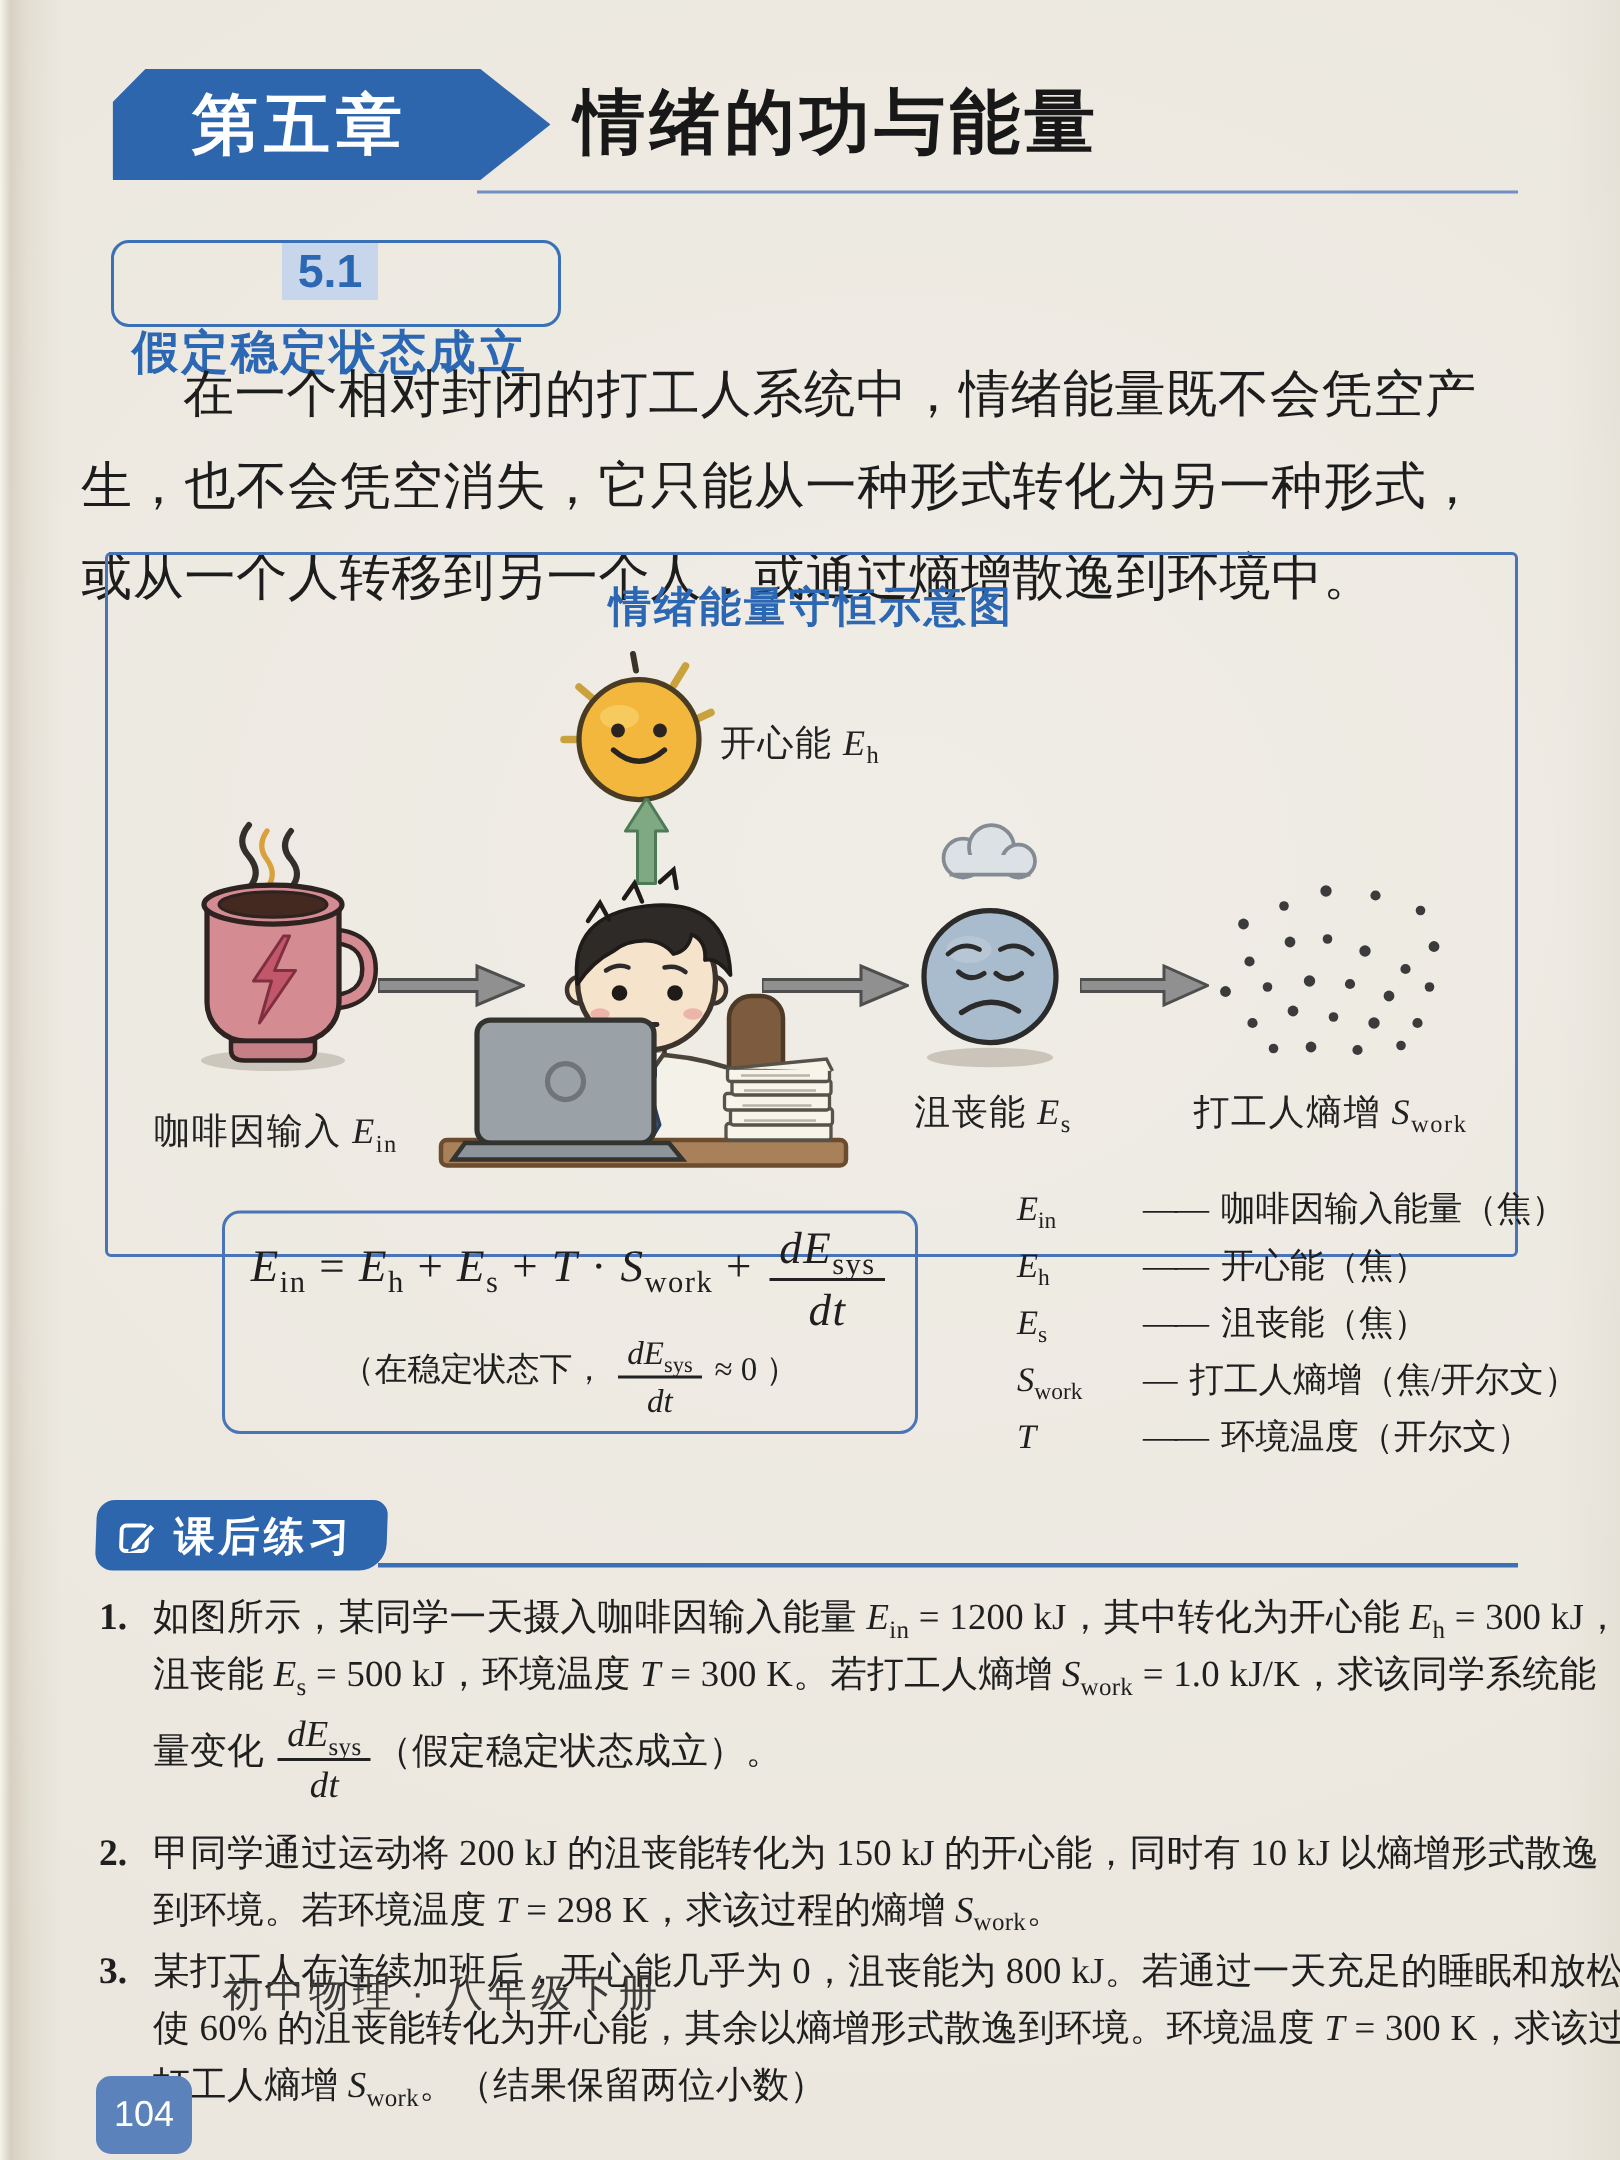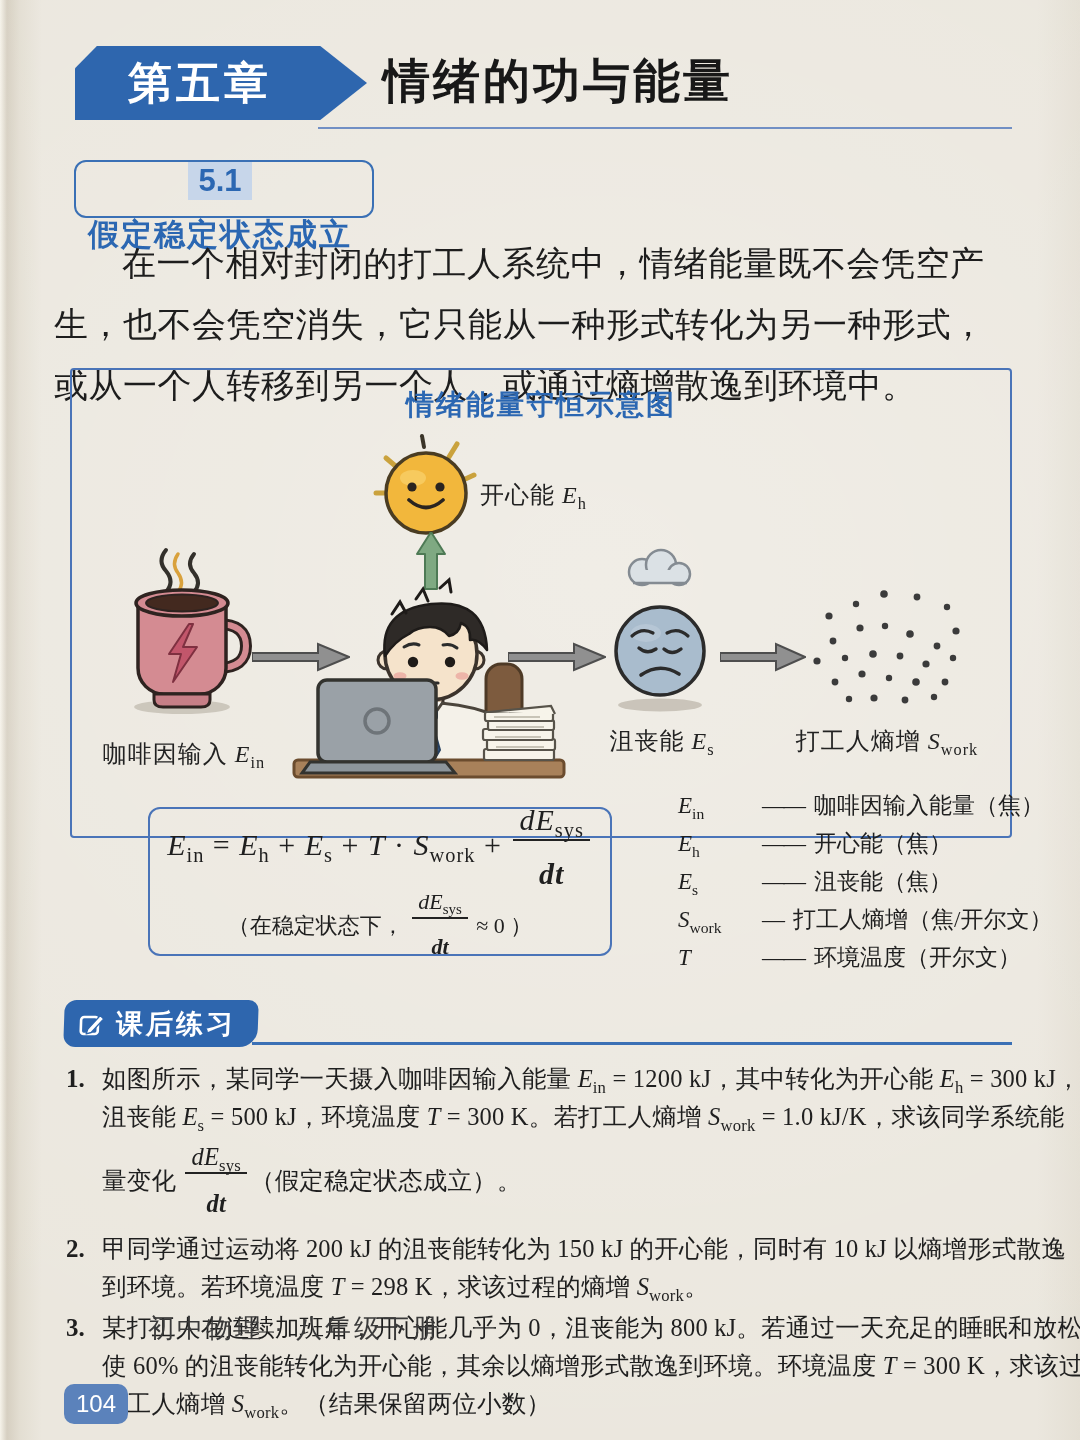--- a/index.html
+++ b/index.html
@@ -58,21 +58,21 @@
 
   .formula-box{
     left:76px; top:437px; width:464px; height:149px;
     border:2px solid var(--border-blue); border-radius:12px;
     display:flex; flex-direction:column; align-items:center; justify-content:center; 
   }
   .formula-main{font-size:30px; letter-spacing:1px;}
   .formula-note{font-size:22px;}
   .frac{display:inline-block; vertical-align:-0.95em; text-align:center; line-height:1.12; margin:0 3px;}
   .frac .fn{display:block; padding:0 6px 2px; border-bottom:2px solid #222;}
-  .frac .fd{display:block; padding-top:16px;font-weight:bold;}
+  .frac .fd{display:block; padding-top:3px;}
 
   .legend{left:606px; top:420px; width:320px;}
   .legend-row{display:flex; align-items:baseline; font-size:23px; margin-bottom:7px; white-space:nowrap;}
   .legend-sym{width:84px; flex:0 0 84px;}
   .legend-dash{margin-right:10px; letter-spacing:-2px;}
 
   
   .ex-badge{
     left:64px; top:1000px; height:47px;
     background:var(--accent); border-radius:12px 10px 18px 12px;
@@ -83,21 +83,21 @@
   .ex-rule{left:252px; top:1042px; width:760px; height:2.5px; background:#3b70b5;}
 
   .problems{left:66px; top:1060px; width:960px;}
   .problem{position:relative; padding-left:36px; margin-bottom:3px;}
   .p-num{position:absolute; left:0; top:0; font-weight:bold; font-size:25px; line-height:38px;}
   .p-line{font-size:24.5px; line-height:38px; white-space:nowrap; letter-spacing:.2px;}
   .p-line.tall{line-height:1.1; padding:7px 0 9px;}
 
   
   .footer-badge{
-    left:64px; top:1384px; width:64px; height:40px;
+    left:64px; top:1384px; width:64px; height:52px;
     background:#5b82bb; border-radius:10px; color:#fff;
     display:flex; align-items:center; justify-content:center; font-size:24px;
   }
   .footer-title{left:148px; top:1311px; font-size:26px; color:#3a3a3a; letter-spacing:3px;}
 </style>
 </head>
 <body>
 
 <div class="page">
 

